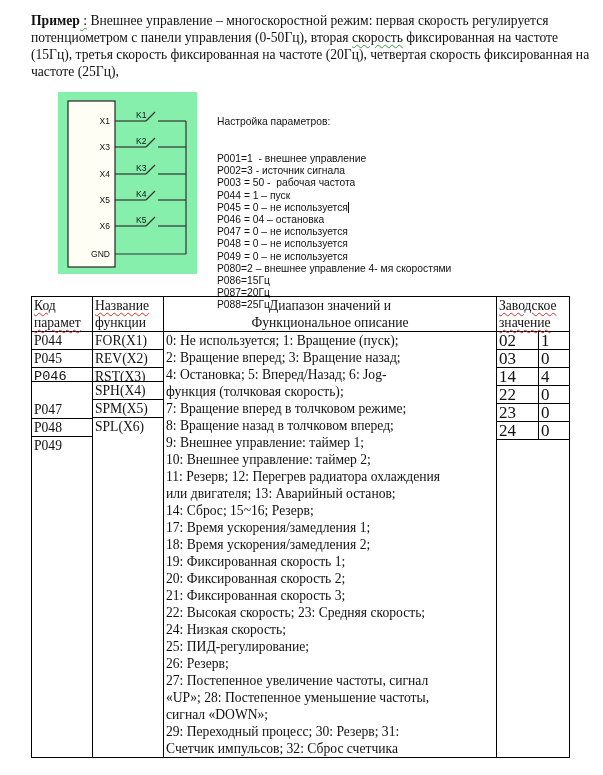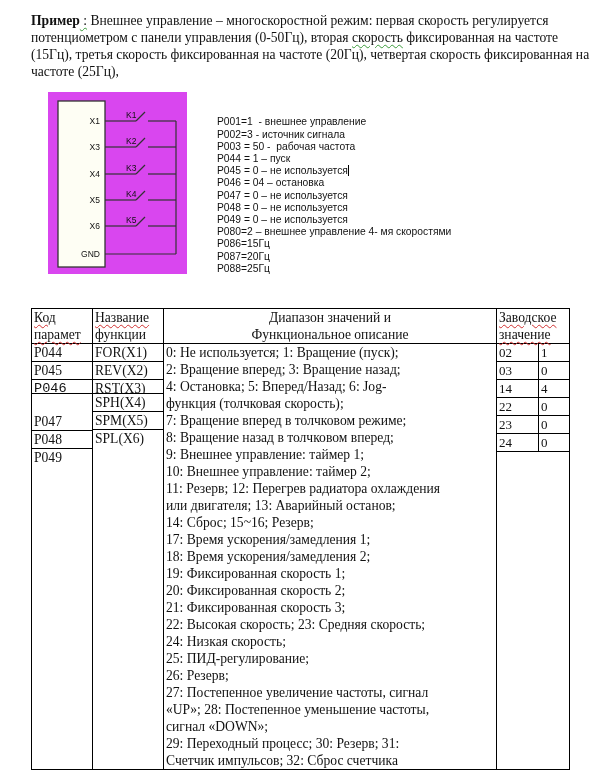--- a/index.html
+++ b/index.html
@@ -4,40 +4,40 @@
 <style>
   html, body { margin: 0; padding: 0; background: #ffffff; }
   body { width: 603px; height: 775px; position: relative; overflow: hidden;
          font-family: "Liberation Serif", serif; color: #111; }
   .intro { position: absolute; left: 31px; top: 12px; width: 565px;
            font-size: 13.6px; line-height: 17px; }
   .intro b { font-weight: bold; }
   .squiggle { text-decoration: underline wavy #3a9a3a; text-decoration-thickness: 1px; text-underline-offset: 2px; }
   .squiggle-red { text-decoration: underline wavy #d03030; text-decoration-thickness: 1px; text-underline-offset: 2px; }
 
-  .schematic { position: absolute; left: 48px; top: 92px; width: 139px; height: 182px; background: #d946ef; text-align: center; }
+  .schematic { position: absolute; left: 58px; top: 92px; width: 139px; height: 182px; background: #86efac; text-align: center; }
   .schematic svg { display: block; }
 
   .params { position: absolute; left: 217px; top: 92px; font-family: "Liberation Sans", sans-serif;
             font-size: 10.3px; line-height: 12.2px; color: #111; white-space: pre; }
   .params .cursor { display: inline-block; width: 1px; height: 11px; background: #000; vertical-align: -2px; }
 
-  table.main { position: absolute; left: 31px; top: 308px; border-collapse: collapse;
+  table.main { position: absolute; left: 31px; top: 296px; border-collapse: collapse;
                font-size: 13.6px; line-height: 17px; }
   table.main td { border: 1px solid #000; vertical-align: top; padding: 0 2px; }
   .col-code { width: 56px; }
   .col-func { width: 66px; border-radius: 15px; }
   .col-desc { width: 328px; }
   .col-def { width: 68px; border-radius: 12px; }
   .center { text-align: center; }
   .code-cell, .func-cell { display: block; border-bottom: 1px solid #000; margin: 0 -2px; padding: 0 2px; }
   .func-cell { text-align: left; padding-right: 3px; }
   .desc-line { white-space: nowrap; }
   .def-wrap { padding: 0 !important; }
-  table.def { border-collapse: collapse; width: 100%; font-size: 13px; line-height: 17px; }
+  table.def { border-collapse: collapse; width: 100%; font-size: 17px; line-height: 17px; }
   table.def td { border: none; border-bottom: 1px solid #000; padding: 0 2px; }
   table.def td.v { border-left: 1px solid #000; width: 26px; }
 </style>
 </head>
 <body>
 
 <div class="intro">
   <b>Пример</b><span class="squiggle"> :</span><span> Внешнее управление – многоскоростной режим: первая скорость  регулируется потенциометром с панели управления (0-50Гц), вторая </span><span class="squiggle">скорость</span><span>  фиксированная на частоте (15Гц), третья  скорость   фиксированная на частоте (20Гц), четвертая скорость фиксированная на частоте (25Гц),</span>
 </div>
 
@@ -71,20 +71,21 @@
         <line x1="100" y1="134" x2="128" y2="134" stroke="#333" stroke-width="1.2"></line>
         <text x="78" y="131">K5</text>
         <text x="52" y="165" text-anchor="end">GND</text>
         <line x1="57" y1="162" x2="128" y2="162" stroke="#333" stroke-width="1.2"></line>
         <line x1="128" y1="29" x2="128" y2="162" stroke="#333" stroke-width="1.2"></line>
       </g>
   </svg>
 </div>
 
 <div class="params">
+  <div>Настройка параметров:</div>
   <div id="param-lines"><div>P001=1  - внешнее управление</div><div>P002=3 - источник сигнала</div><div>P003 = 50 -  рабочая частота</div><div>P044 = 1 – пуск</div><div>P045 = 0 – не используется<span class="cursor"></span></div><div>P046 = 04 – остановка</div><div>P047 = 0 – не используется</div><div>P048 = 0 – не используется</div><div>P049 = 0 – не используется</div><div>P080=2 – внешнее управление 4- мя скоростями</div><div>P086=15Гц</div><div>P087=20Гц</div><div>P088=25Гц</div></div>
 </div>
 
 <table class="main">
   <tbody>
       <tr>
     <td class="col-code">
       <div class="squiggle-red">Код</div>
       <div class="squiggle-red">парамет</div>
     </td>

